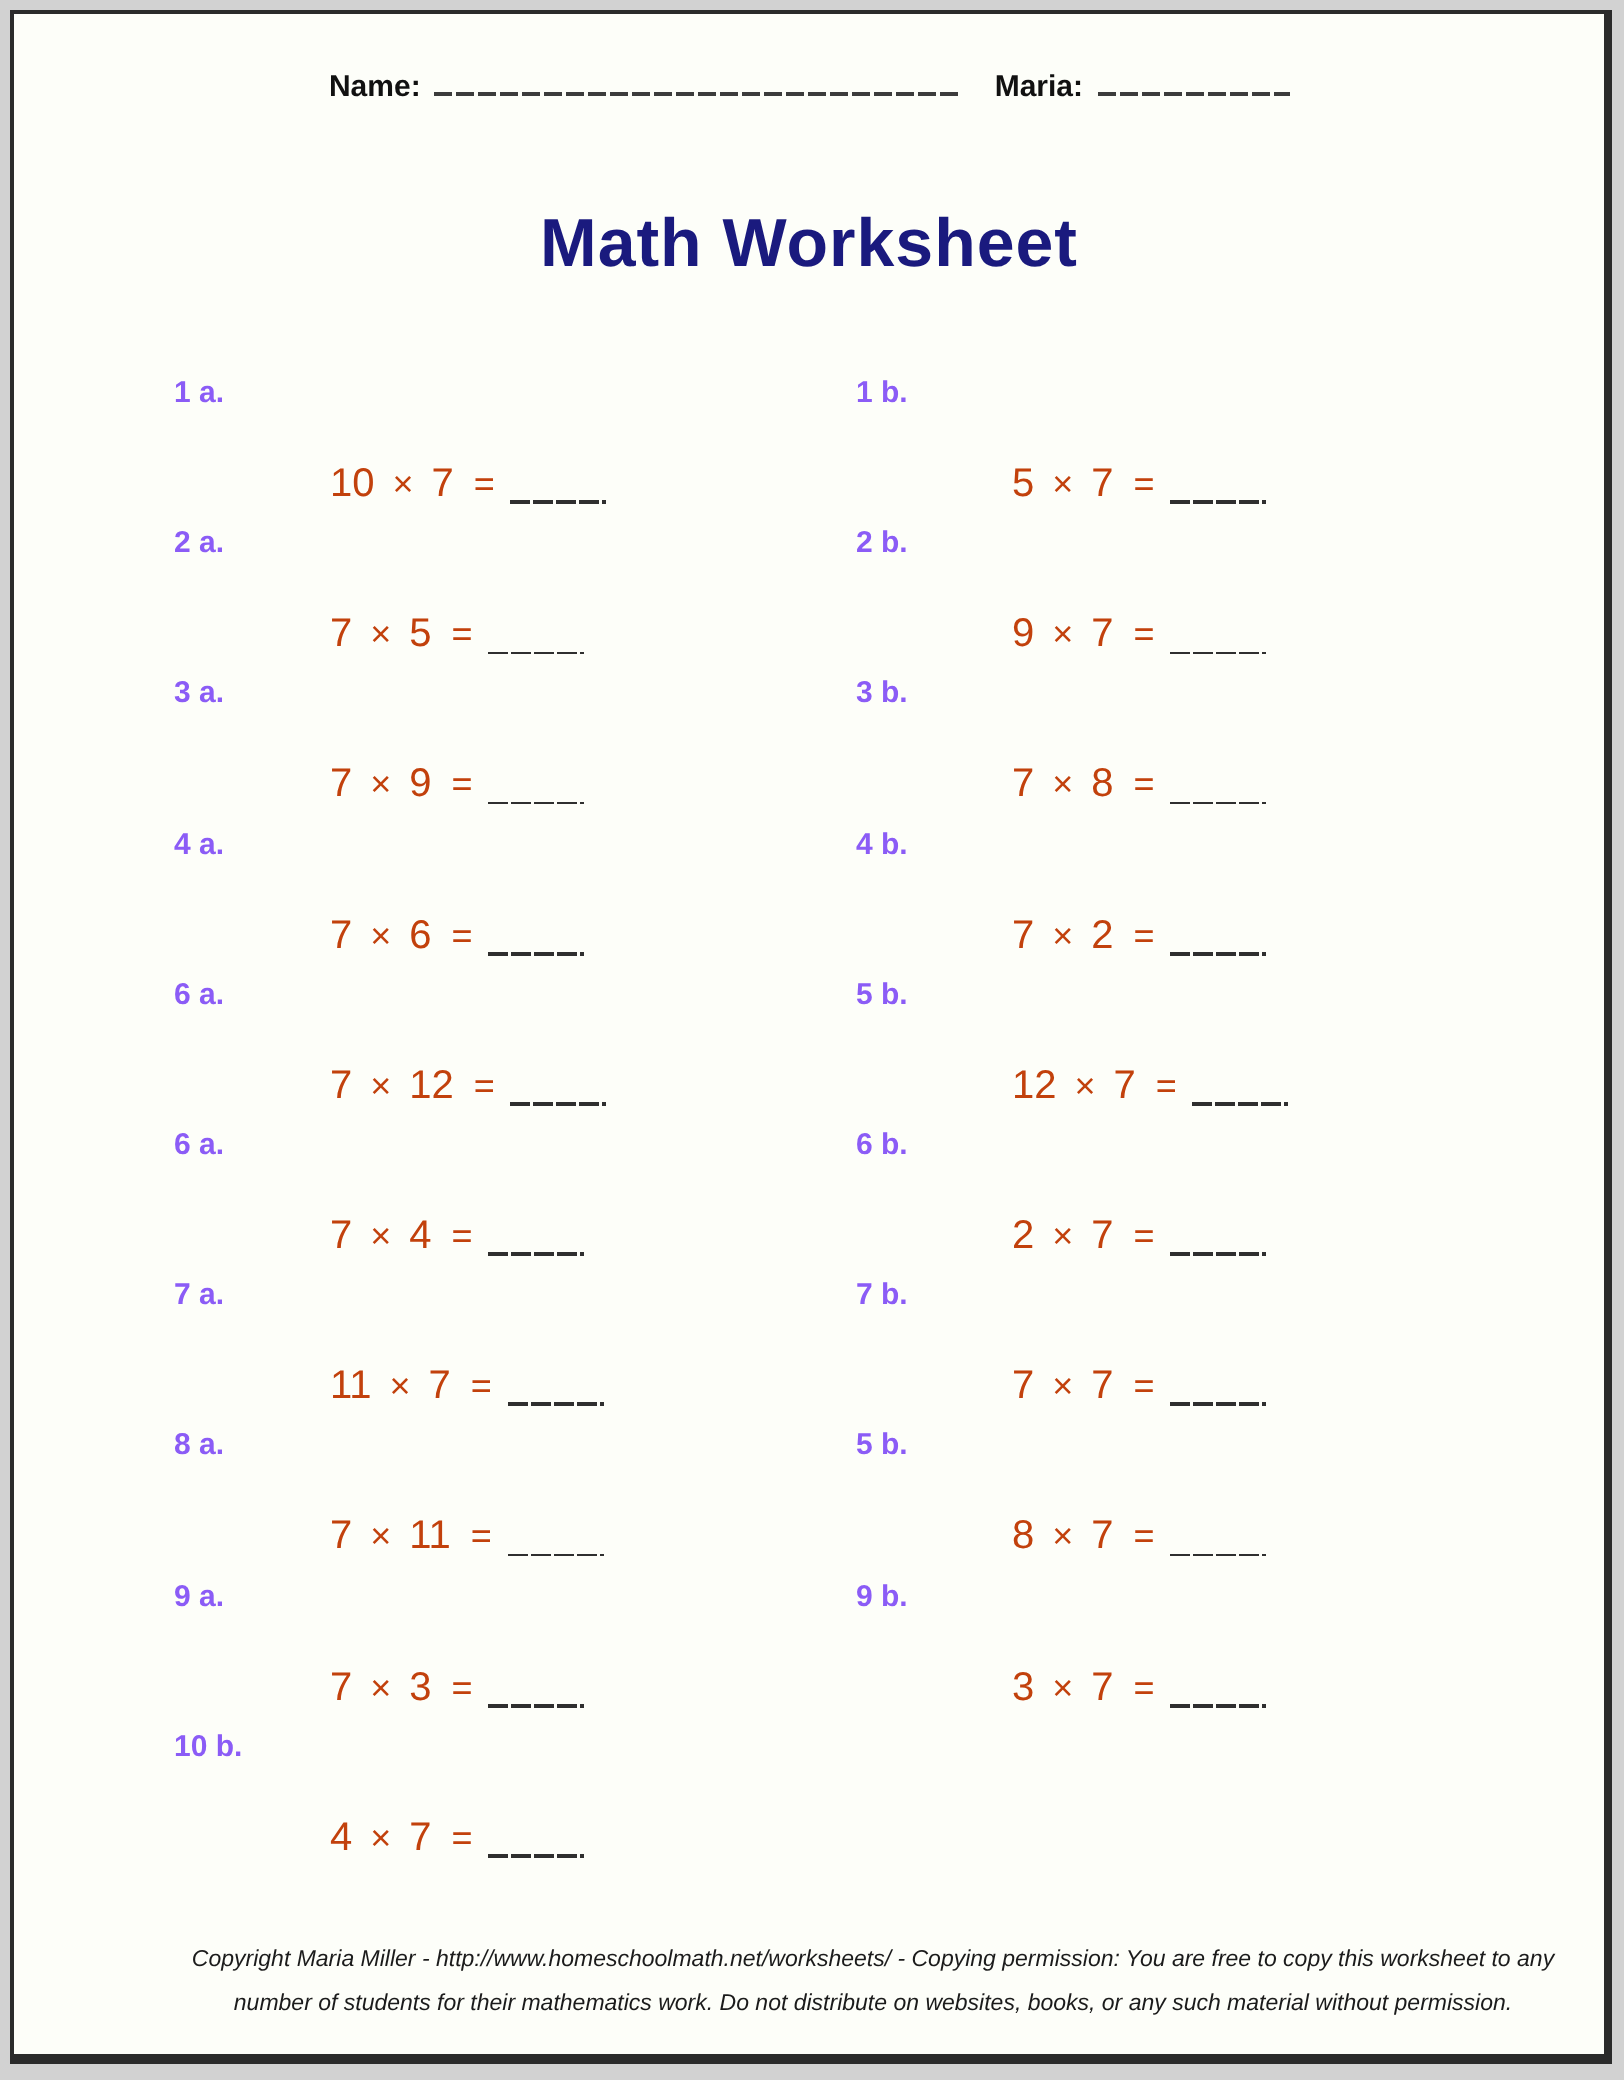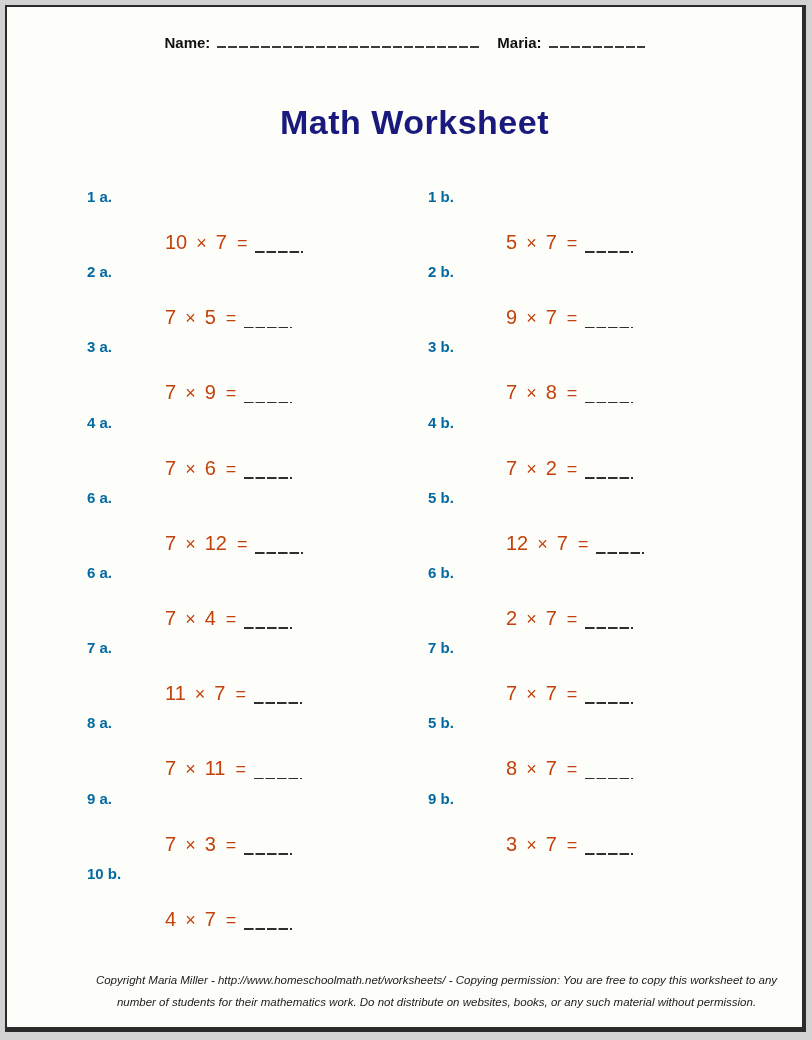--- a/index.html
+++ b/index.html
@@ -55,42 +55,41 @@
     position: absolute;
     top: 96px;
     left: 0;
     width: 100%;
     text-align: center;
     font-size: 34px;
     font-weight: bold;
     color: #1a1a7e;
     letter-spacing: 0.5px;
     margin: 0;
-    padding-left: 10px;
   }
   
   .problems {
     position: absolute;
     top: 178px;
     left: 80px;
     right: 30px;
     display: grid;
     grid-template-columns: 341px 1fr;
     grid-auto-rows: 75.2px;
   }
   .problem {
     display: flex;
     align-items: flex-start;
   }
   .plabel {
     width: 78px;
     flex: 0 0 78px;
     font-size: 15px;
     font-weight: bold;
-    color: #0369a1;
+    color: #8b5cf6;
     padding-top: 3px;
   }
   .eq {
     font-size: 20px;
     color: #c2410c;
     white-space: nowrap;
     margin-top: 46px;
   }
   .eq .op {
     font-size: 18px;

